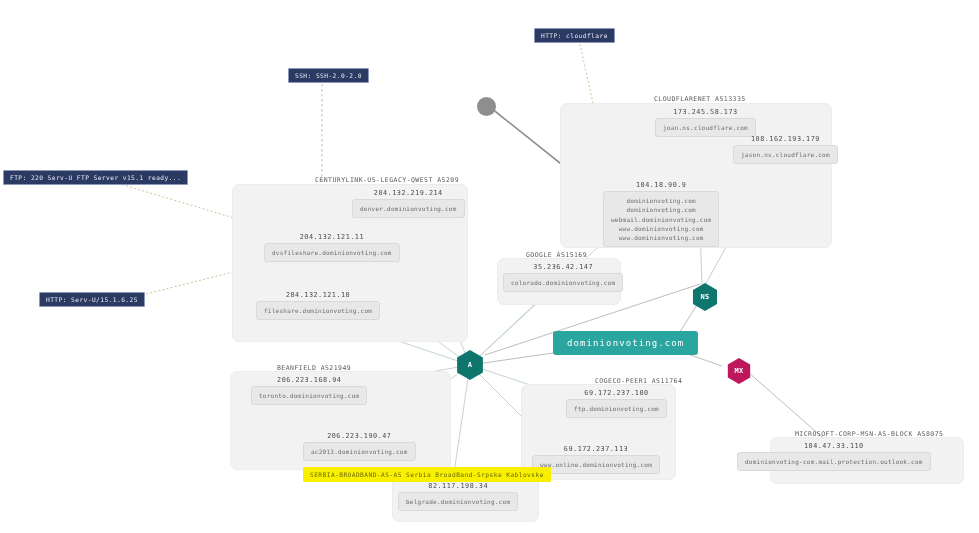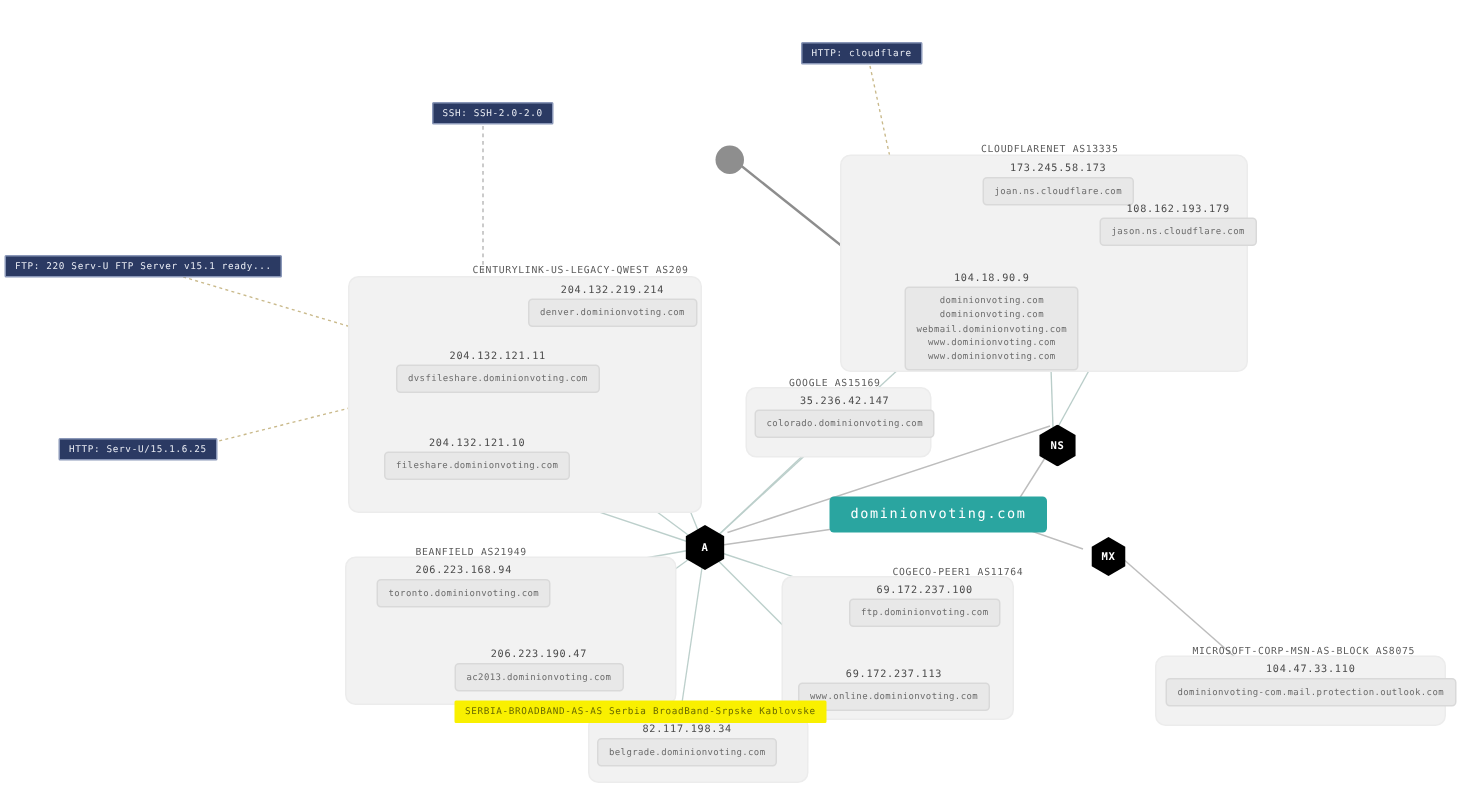--- a/index.html
+++ b/index.html
@@ -30,22 +30,22 @@
 
   
   .domainpill{position:absolute;background:#2aa5a0;color:#ffffff;
               font-size:9px;letter-spacing:1.1px;padding:7px 14px;border-radius:3px;
               white-space:nowrap;}
 
   
   .rnode{position:absolute;display:flex;align-items:center;justify-content:center;
          color:#ffffff;font-size:7px;font-weight:bold;letter-spacing:.4px;
          clip-path:polygon(50% 0%,93% 25%,93% 75%,50% 100%,7% 75%,7% 25%);}
-  .rnode.dark{background:#000000;}
-  .rnode.grey{background:#000000;}
+  .rnode.dark{background:#0f766e;}
+  .rnode.grey{background:#be185d;}
   .dotnode{position:absolute;border-radius:50%;background:#8e8e8e;}
 </style>
 </head>
 <body>
 
 <div id="stage">
 
   <svg id="wires" viewBox="0 0 979 533">
     <g stroke="#b9cdc9" stroke-width="0.9" fill="none" opacity="0.95">
 
@@ -154,21 +154,21 @@
         <div class="ipline">69.172.237.113</div>
         <div class="hostbox">www.online.dominionvoting.com</div>
       </div>
       <div class="asgroup" style="left: 392px; top: 477px; width: 145px; height: 43px;"></div>
       <div class="hostwrap" style="left: 398px; top: 482px;">
         <div class="ipline">82.117.198.34</div>
         <div class="hostbox">belgrade.dominionvoting.com</div>
       </div>
       <div class="asgroup" style="left: 770px; top: 437px; width: 192px; height: 45px;"></div>
       <div class="astitle" style="left: 795px; top: 430px;">MICROSOFT-CORP-MSN-AS-BLOCK AS8075</div>
-      <div class="hostwrap" style="left: 777px; top: 442px;">
+      <div class="hostwrap" style="left: 737px; top: 442px;">
         <div class="ipline">104.47.33.110</div>
         <div class="hostbox">dominionvoting-com.mail.protection.outlook.com</div>
       </div>
     </div>
 
   <div id="banners-layer">
       <div class="banner" style="left: 3px; top: 170px;">FTP: 220 Serv-U FTP Server v15.1 ready...</div>
       <div class="banner" style="left: 39px; top: 292px;">HTTP: Serv-U/15.1.6.25</div>
       <div class="banner" style="left: 288px; top: 68px;">SSH: SSH-2.0-2.0</div>
       <div class="banner" style="left: 534px; top: 28px;">HTTP: cloudflare</div>

